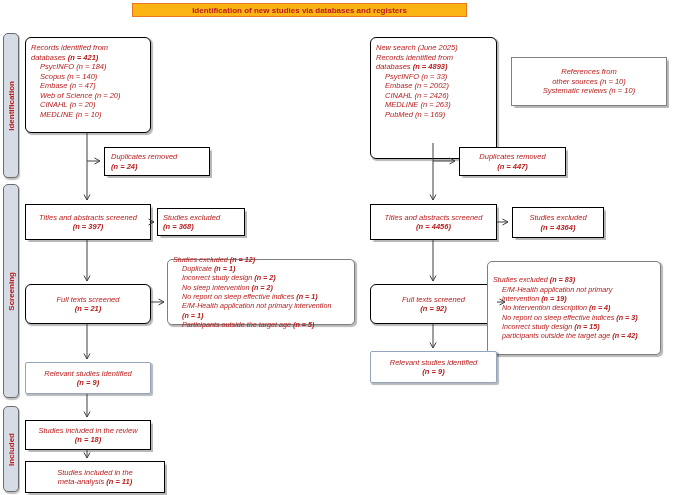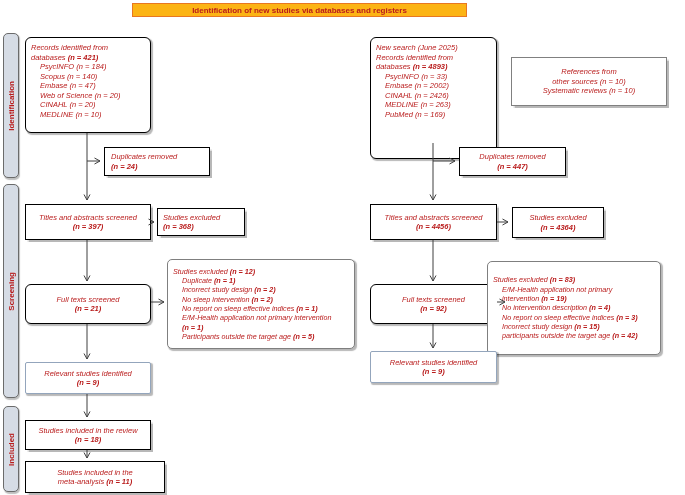--- a/index.html
+++ b/index.html
@@ -108,21 +108,21 @@
   <div class="box bk center" style="left:512px;top:207px;width:92px;height:31px;">
       <div class="ln"><span>Studies excluded</span></div>
       <div class="ln"><span class="b">(n = 4364)</span></div>
     </div>
 
   <div class="box bk-round center" style="left:25px;top:284px;width:126px;height:40px;">
       <div class="ln"><span>Full texts screened</span></div>
       <div class="ln"><span class="b">(n = 21)</span></div>
     </div>
 
-  <div class="box gray left small" style="left:167px;top:259px;width:188px;height:90px;">
+  <div class="box gray left small" style="left:167px;top:259px;width:188px;height:66px;">
       <div class="ln"><span>Studies excluded </span><span class="b">(n = 12)</span></div>
       <div class="ln ind"><span>Duplicate </span><span class="b">(n = 1)</span></div>
       <div class="ln ind"><span>Incorrect study design </span><span class="b">(n = 2)</span></div>
       <div class="ln ind"><span>No sleep intervention </span><span class="b">(n = 2)</span></div>
       <div class="ln ind"><span>No report on sleep effective indices </span><span class="b">(n = 1)</span></div>
       <div class="ln ind"><span>E/M-Health application not primary intervention</span></div>
       <div class="ln ind"><span class="b">(n = 1)</span></div>
       <div class="ln ind"><span>Participants outside the target age </span><span class="b">(n = 5)</span></div>
     </div>
 

